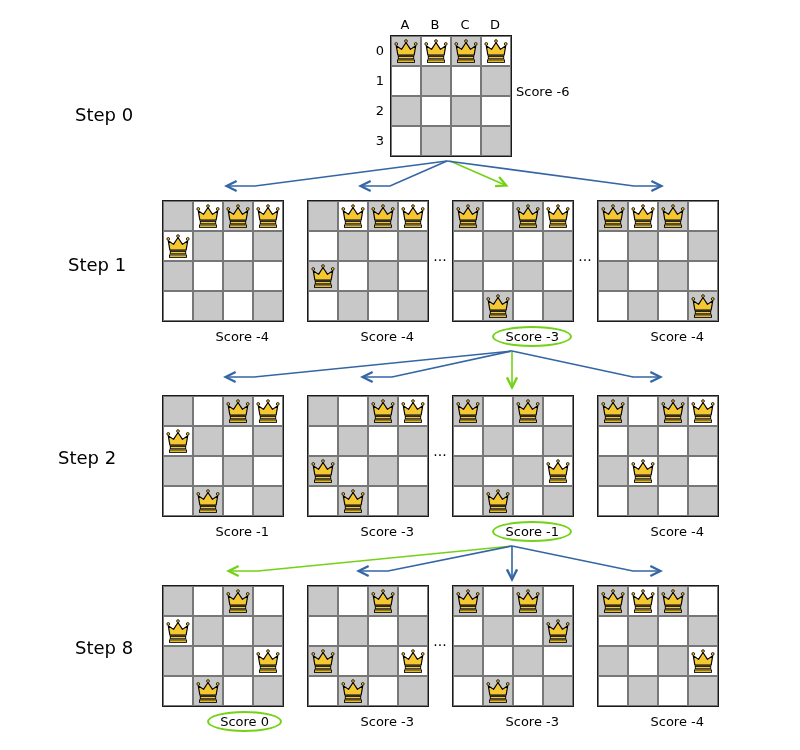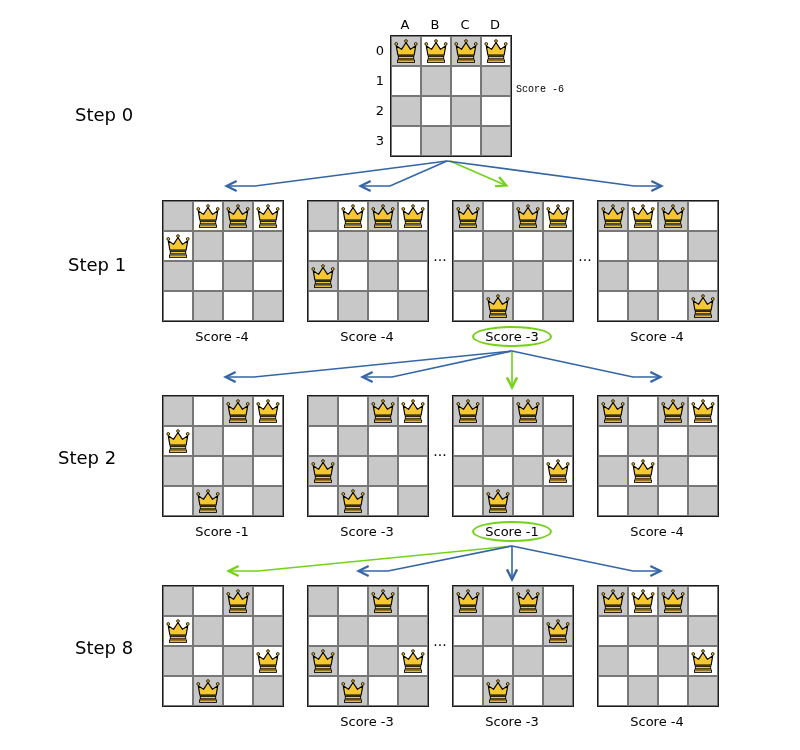--- a/index.html
+++ b/index.html
@@ -8,22 +8,22 @@
   .arrows{position:absolute;left:0;top:0;pointer-events:none;}
   .step-label{position:absolute;font-size:18px;}
   .board{position:absolute;display:grid;grid-template-columns:repeat(4,30px);
          grid-template-rows:repeat(4,30px);border:1px solid #1b1b1b;background:#fff;}
   .cell{box-sizing:border-box;border:0.5px solid #777;display:flex;align-items:center;justify-content:center;}
   .cell.dark{background:#c8c8c8;}
   .cell.light{background:#ffffff;}
   .queen{width:26px;height:26px;display:block;}
   .col-header{position:absolute;width:30px;text-align:center;font-size:13px;}
   .row-header{position:absolute;width:16px;text-align:right;font-size:13px;}
-  .side-score{position:absolute;font-size:10px;font-family:Liberation Mono, monospace;}
-  .score-row{position:absolute;width:120px;text-align:center;font-size:13px;}
+  .side-score{position:absolute;font-size:13px;}
+  .score-row{position:absolute;width:120px;text-align:right;font-size:13px;}
   .score{display:inline-block;padding:1px 11px;border:2px solid transparent;border-radius:50%;}
   .score.selected{border-color:#73d216;}
   .dots{position:absolute;width:26px;text-align:center;font-size:14px;}
   .ab{fill:none;stroke:#3465a4;stroke-width:1.6;}
   .ag{fill:none;stroke:#73d216;stroke-width:1.6;}
 </style>
 </head>
 <body>
 
 <div class="canvas">
@@ -532,17 +532,18 @@
         <svg class="queen" viewBox="0 0 32 32">
           <use href="#queen-symbol"></use>
         </svg>
       </div>
       <div class="cell light"></div>
       <div class="cell dark"></div>
       <div class="cell light"></div>
       <div class="cell dark"></div>
     </div>
   <div class="dots" style="left:427px;top:633px">...</div>
+  <div class="score-row" style="left:162px;top:711px"><span class="score selected">Score 0</span></div>
   <div class="score-row" style="left:307px;top:711px"><span class="score">Score -3</span></div>
   <div class="score-row" style="left:452px;top:711px"><span class="score">Score -3</span></div>
   <div class="score-row" style="left:597px;top:711px"><span class="score">Score -4</span></div>
 
 </div>
 
 </body></html>

